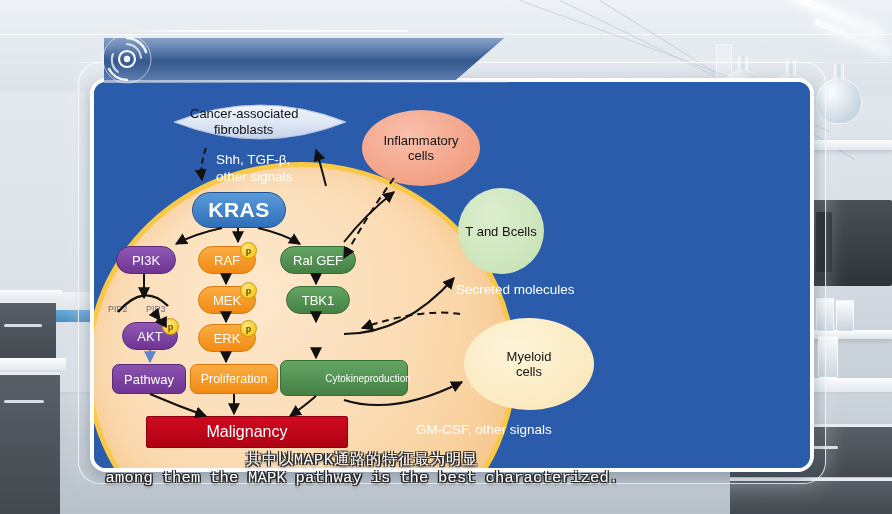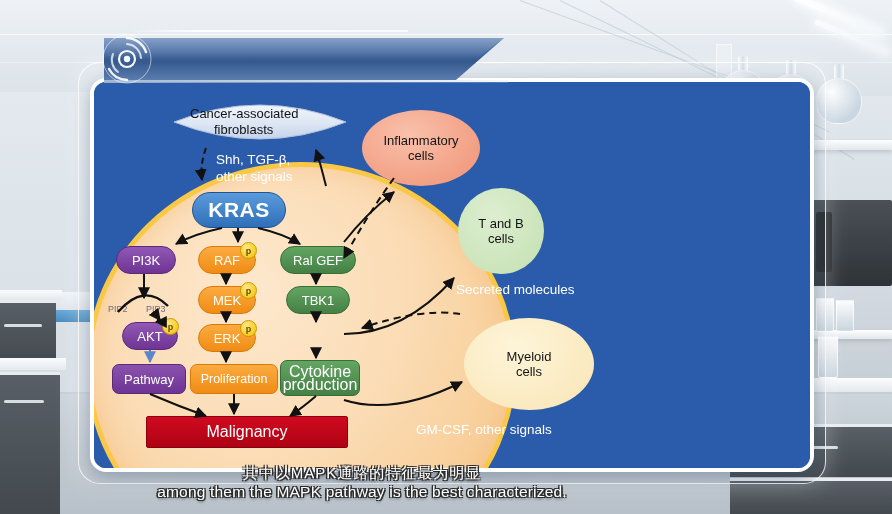--- a/index.html
+++ b/index.html
@@ -98,21 +98,21 @@
       background:radial-gradient(circle at 35% 30%,#ffe680,#f2c200);
       border:1px solid #c79a00;color:#6b4f00;font-size:9px;
       display:flex;align-items:center;justify-content:center;font-weight:bold;}
 
   .lbl{position:absolute;color:#111;font-size:13.5px;line-height:15px;white-space:nowrap;}
   .lbl-sm{position:absolute;color:#6f6a86;font-size:9px;white-space:nowrap;}
 
   svg.arrows{position:absolute;left:0;top:0;width:716px;height:386px;overflow:visible;pointer-events:none;}
 
   
-  .subs{position:absolute;left:0;top:464px;width:724px;text-align:center;z-index:20;}
+  .subs{position:absolute;left:0;top:450px;width:724px;text-align:center;z-index:20;font-family:Liberation Mono, monospace;}
   .sub-cn{font-size:15px;color:#fff;letter-spacing:1px;
       text-shadow:-1.4px -1.4px 0 #2b2b2b,1.4px -1.4px 0 #2b2b2b,-1.4px 1.4px 0 #2b2b2b,1.4px 1.4px 0 #2b2b2b,0 2px 3px rgba(0,0,0,.6);}
   .sub-en{font-size:15.5px;color:#fff;letter-spacing:.2px;
       text-shadow:-1.4px -1.4px 0 #2b2b2b,1.4px -1.4px 0 #2b2b2b,-1.4px 1.4px 0 #2b2b2b,1.4px 1.4px 0 #2b2b2b,0 2px 3px rgba(0,0,0,.6);}
 </style>
 </head>
 <body>
 
 <div id="stage">
 
@@ -232,21 +232,21 @@
     <div class="lbl" style="left:120px;top:40px;font-size:13px;">fibroblasts</div>
 
     <div class="lbl" style="left:122px;top:70px;color:#ffffff;font-size:13.5px;">Shh, TGF-β,</div>
     <div class="lbl" style="left:122px;top:87px;color:#ffffff;font-size:13.5px;">other signals</div>
 
     <div class="node" style="left:268px;top:28px;width:118px;height:76px;background:radial-gradient(ellipse at 40% 32%,#f9c0ab,#f2a084 70%,#eb9478 100%);flex-direction:column;color:#141414;font-size:13px;">
       <span>Inflammatory</span>
       <span>cells</span>
     </div>
 
-    <div class="node" style="left:364px;top:106px;width:86px;height:86px;background:radial-gradient(ellipse at 40% 32%,#ddeed0,#cbe4ba 70%,#c2dfae 100%);flex-direction:column;color:#141414;font-size:13px;">
+    <div class="node" style="left:364px;top:106px;width:86px;height:86px;background:radial-gradient(ellipse at 40% 32%,#ddeed0,#cbe4ba 70%,#c2dfae 100%);flex-direction:row;color:#141414;font-size:13px;">
       <span>T and B</span>
       <span>cells</span>
     </div>
 
     <div class="node" style="left:370px;top:236px;width:130px;height:92px;background:radial-gradient(ellipse at 40% 32%,#fdf4d8,#fbeac0 70%,#f8e2ae 100%);flex-direction:column;color:#141414;font-size:13px;">
       <span>Myeloid</span>
       <span>cells</span>
     </div>
 
     <div class="lbl" style="left:362px;top:200px;color:#ffffff;font-size:13.5px;">Secreted molecules</div>
@@ -284,21 +284,21 @@
     <div class="node box" style="left:96px;top:282px;width:86px;height:28px;background:linear-gradient(180deg,#fbab41,#f08c15);border:1px solid #d87a0a;font-size:12.5px;">
       <span>Proliferation</span>
     </div>
 
     <div class="node pill" style="left:186px;top:164px;width:74px;height:26px;background:linear-gradient(180deg,#63a563,#458045);border:1px solid #376d37;">
       <span>Ral GEF</span>
     </div>
     <div class="node pill" style="left:192px;top:204px;width:62px;height:26px;background:linear-gradient(180deg,#63a563,#458045);border:1px solid #376d37;">
       <span>TBK1</span>
     </div>
-    <div class="node box" style="left:186px;top:278px;width:78px;height:34px;background:linear-gradient(180deg,#63a563,#458045);border:1px solid #376d37;flex-direction:column;font-size:16px;line-height:13px;">
+    <div class="node box" style="left:186px;top:278px;width:78px;height:34px;background:linear-gradient(180deg,#63a563,#458045);border:1px solid #376d37;font-size:10px;line-height:13px;padding-left:48px;">
       <span>Cytokine</span>
       <span>production</span>
     </div>
 
     <div class="node" style="left:52px;top:334px;width:200px;height:30px;border-radius:2px;background:linear-gradient(180deg,#d00a20,#ae0214);border:1px solid #8d0010;font-size:16px;">
       <span>Malignancy</span>
     </div>
 
     <svg class="arrows" viewBox="0 0 716 386">
       <defs>

